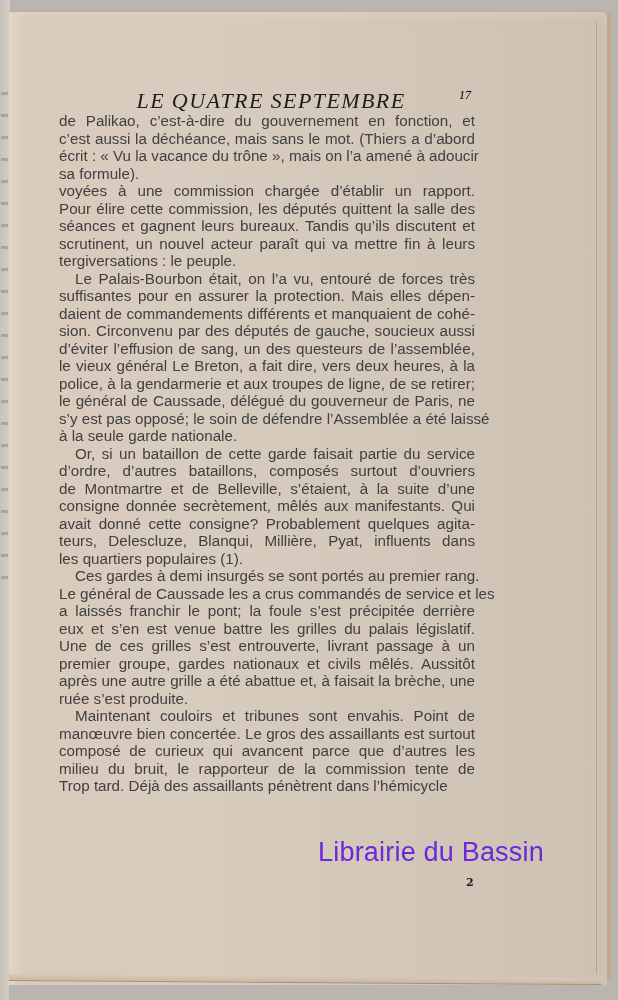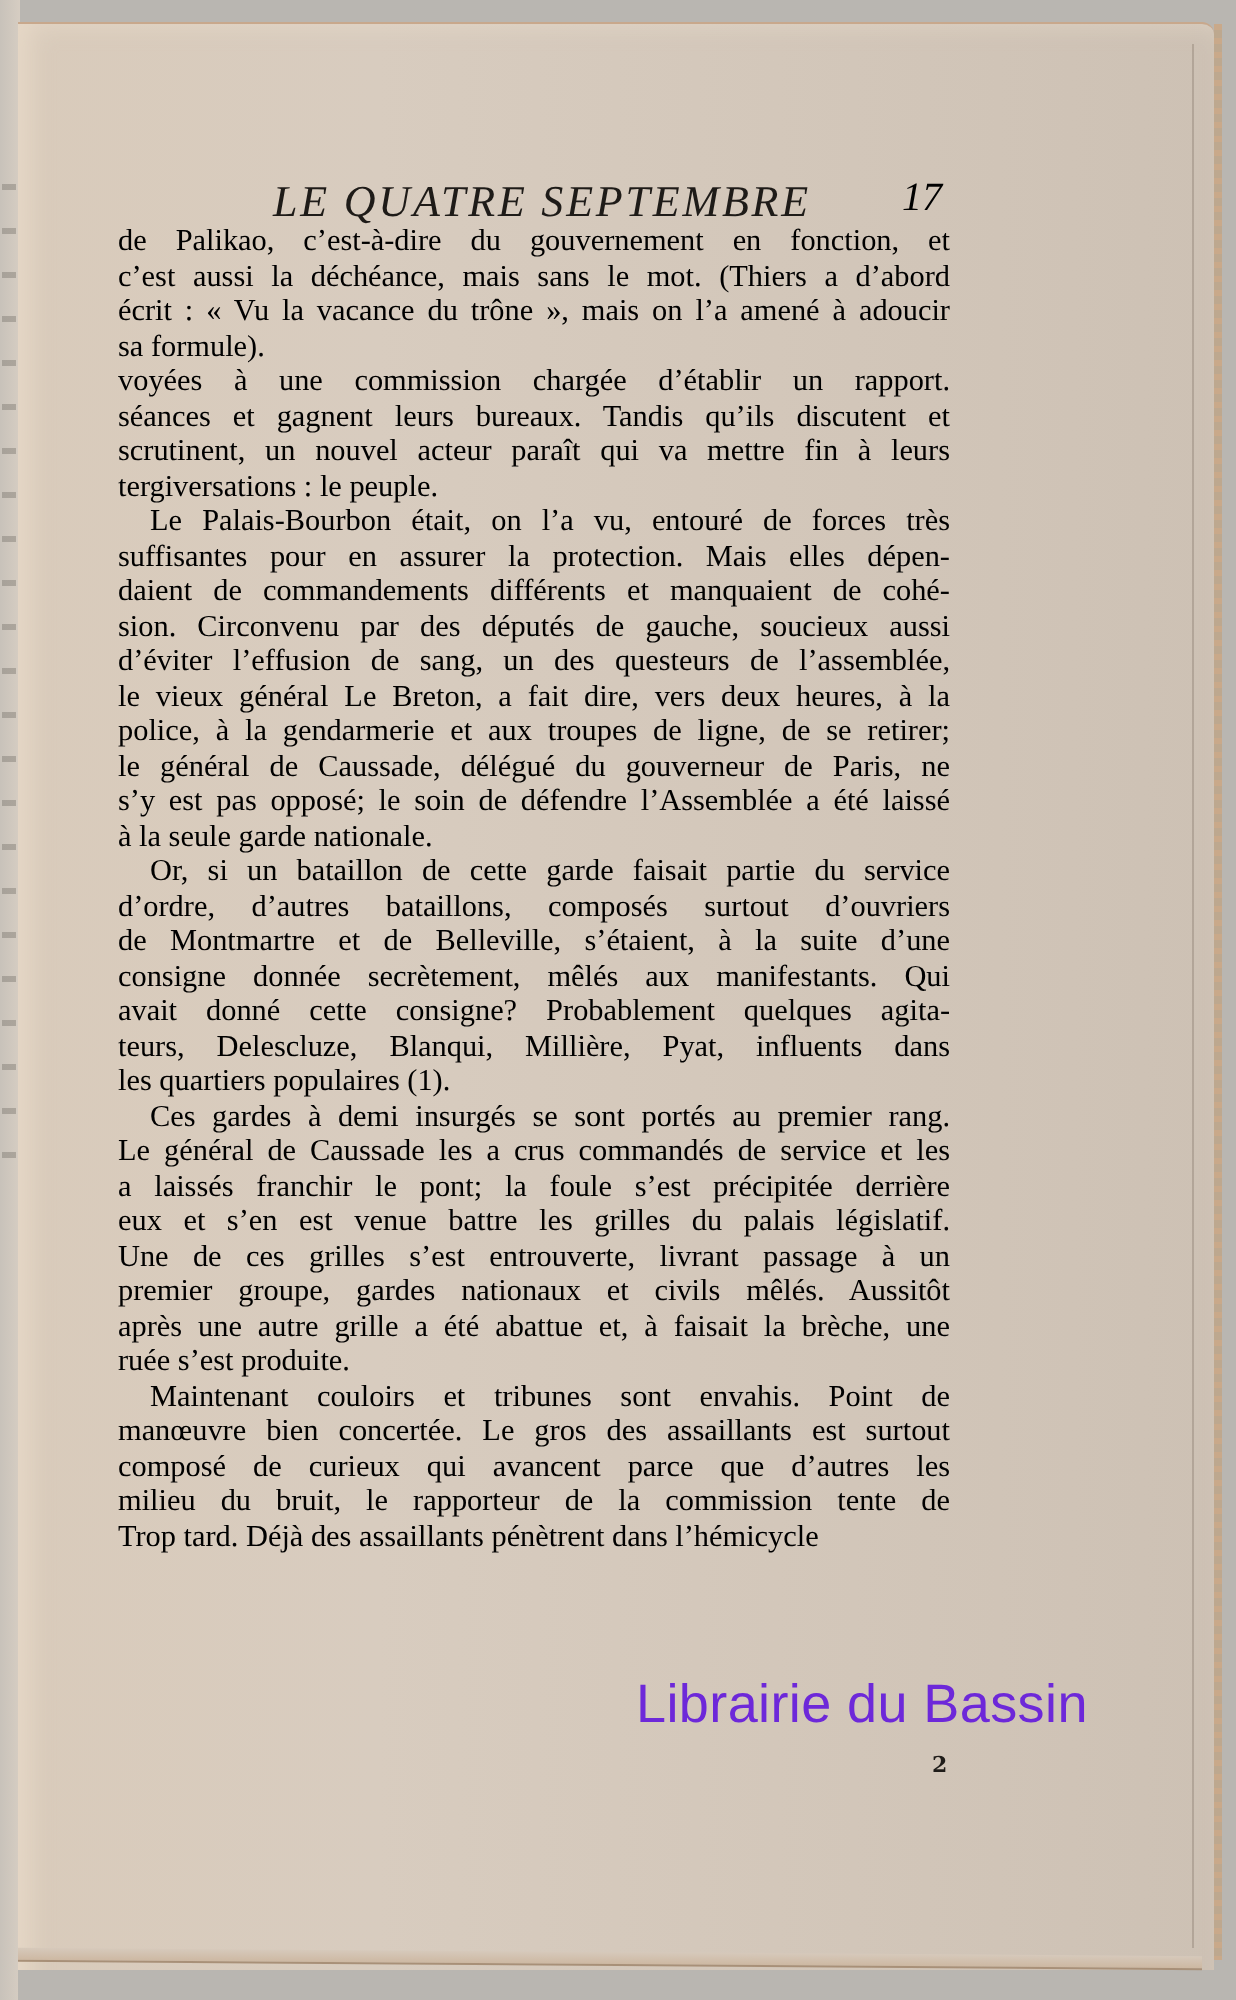--- a/index.html
+++ b/index.html
@@ -47,27 +47,27 @@
     position: absolute; left: 59px; top: 88px; width: 416px; height: 20px;
   }
   .running-title {
     position: absolute; left: 62px; top: 0; width: 300px;
     font-style: italic; font-size: 22px; letter-spacing: 1.4px;
     color: #1e1b18; text-align: center;
     font-family: "Liberation Serif", serif;
   }
   .page-number {
     position: absolute; right: 4px; top: 0;
-    font-size: 20px; font-style: italic; color: #000000;
+    font-size: 12px; font-style: italic; color: #000000;
     font-family: "Liberation Serif", serif;
   }
   .body-text {
     position: absolute; left: 59px; top: 112px; width: 416px;
-    font-size: 15.2px; line-height: 17.5px; color: #000000;
-    font-family: Liberation Serif, serif;
+    font-size: 15.2px; line-height: 17.5px; color: #404040;
+    font-family: Liberation Sans, sans-serif;
   }
   .line {
     display: block; white-space: nowrap; text-align: justify;
     text-align-last: justify; height: 17.5px;
   }
   .line.last { text-align-last: left; }
   .line.indent { padding-left: 16px; }
   .signature-mark {
     position: absolute; left: 466px; top: 876px;
     font-size: 11px; font-weight: bold; color: #1f1c19;
@@ -100,20 +100,21 @@
 
 <div class="body-text" id="body-text">
     <div>
       <span class="line">de Palikao, c’est-à-dire du gouvernement en fonction, et</span>
       <span class="line">c’est aussi la déchéance, mais sans le mot. (Thiers a d’abord</span>
       <span class="line">écrit : « Vu la vacance du trône », mais on l’a amené à adoucir</span>
       <span class="line last">sa formule).</span>
     </div>
     <div>
       <span class="line">voyées à une commission chargée d’établir un rapport.</span>
+      <span class="line">Pour élire cette commission, les députés quittent la salle des</span>
       <span class="line">séances et gagnent leurs bureaux. Tandis qu’ils discutent et</span>
       <span class="line">scrutinent, un nouvel acteur paraît qui va mettre fin à leurs</span>
       <span class="line last">tergiversations : le peuple.</span>
     </div>
     <div>
       <span class="line indent">Le Palais-Bourbon était, on l’a vu, entouré de forces très</span>
       <span class="line">suffisantes pour en assurer la protection. Mais elles dépen-</span>
       <span class="line">daient de commandements différents et manquaient de cohé-</span>
       <span class="line">sion. Circonvenu par des députés de gauche, soucieux aussi</span>
       <span class="line">d’éviter l’effusion de sang, un des questeurs de l’assemblée,</span>

